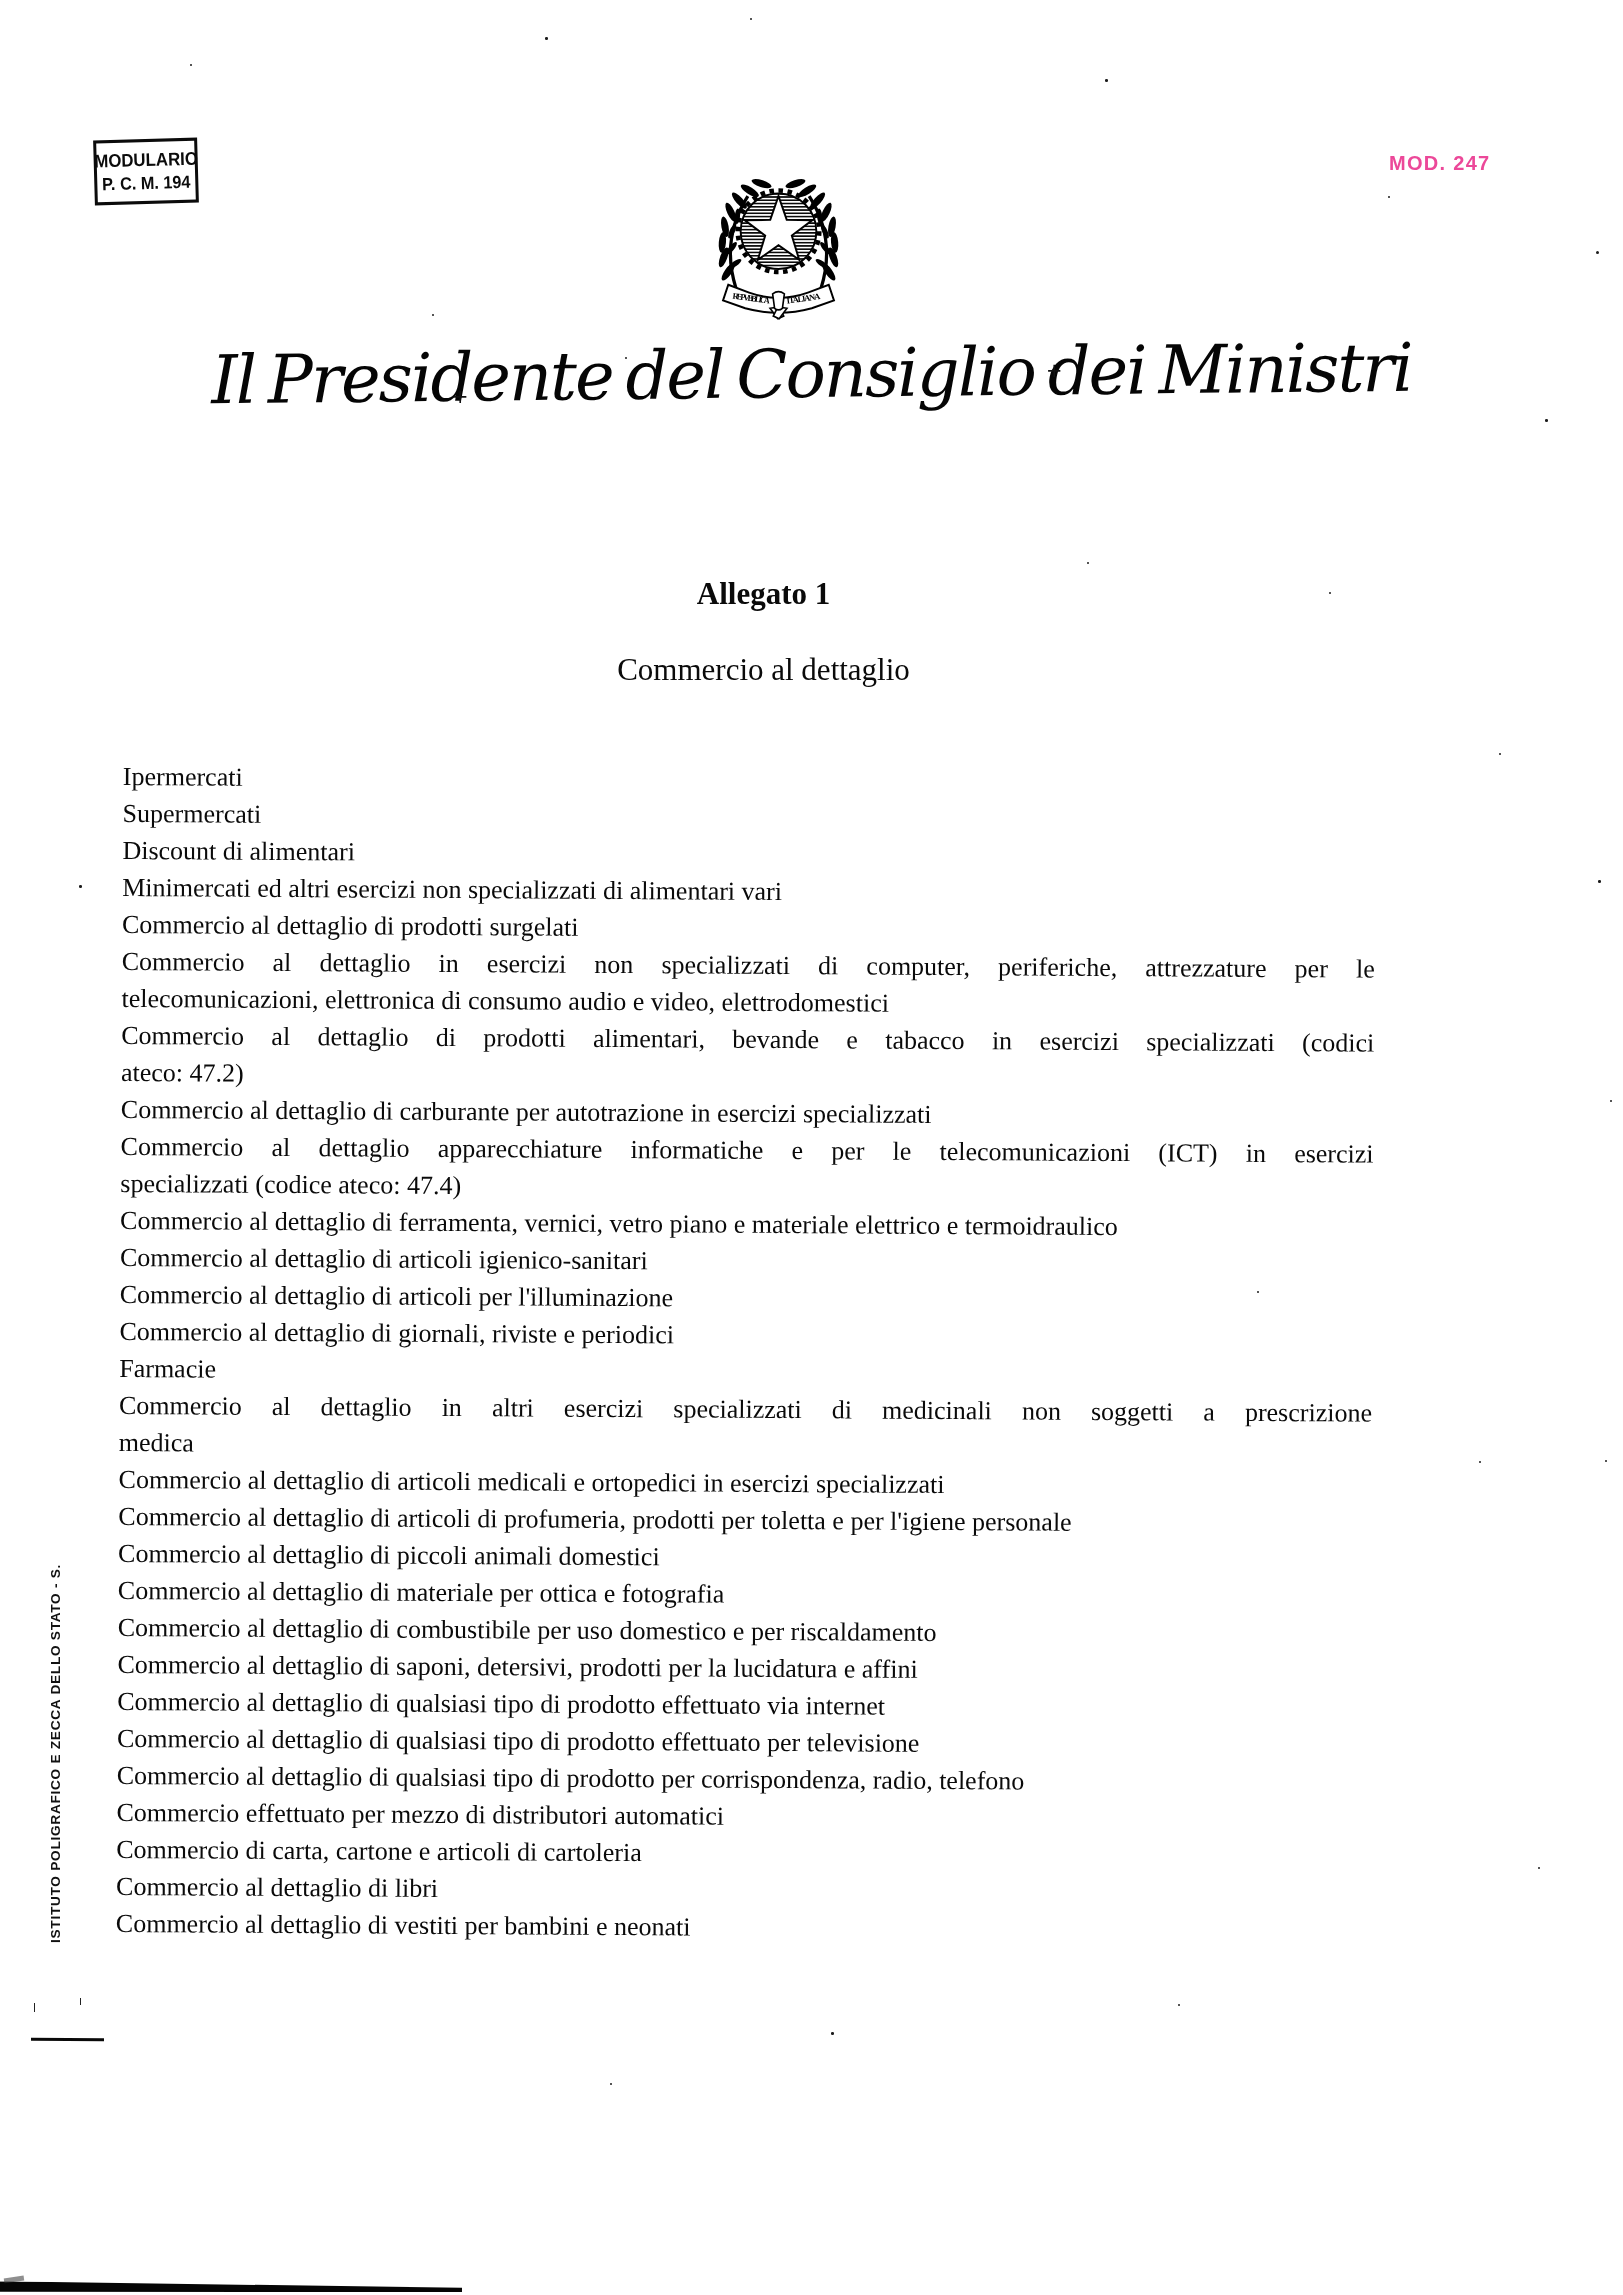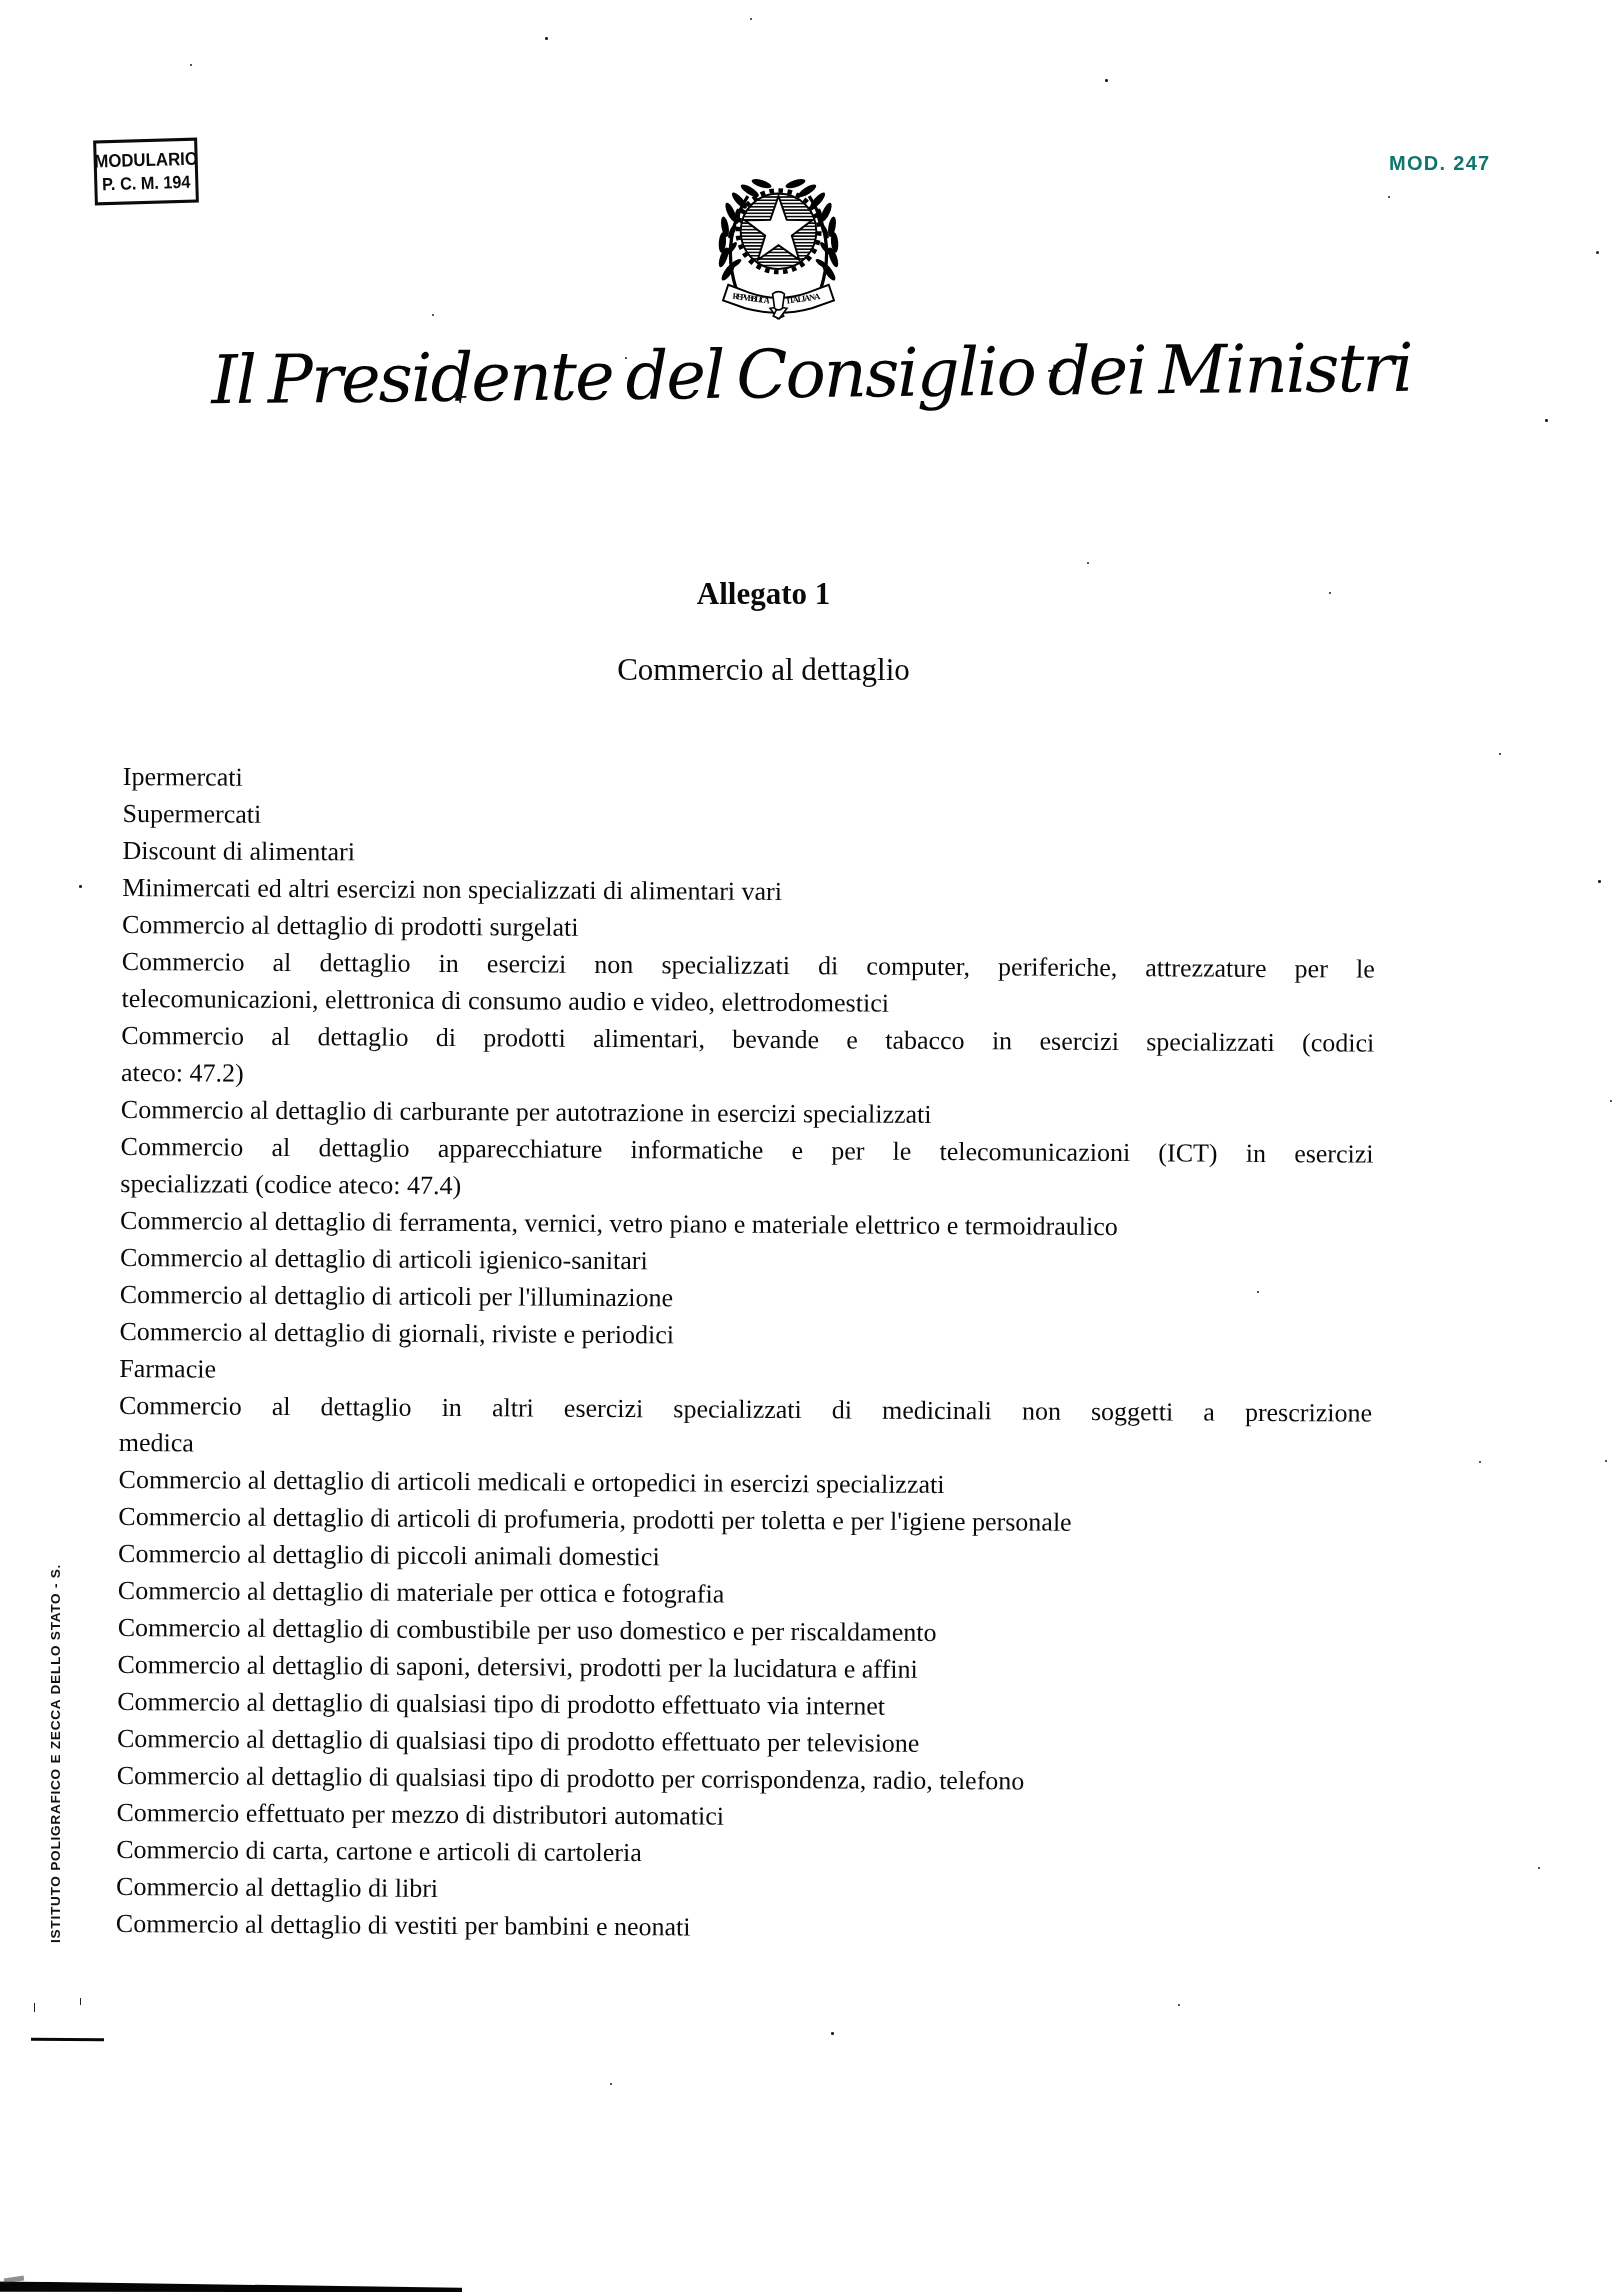--- a/index.html
+++ b/index.html
@@ -13,21 +13,21 @@
     border:3.3px solid #0b0b0b;transform:rotate(-1.6deg);
     display:flex;flex-direction:column;align-items:center;justify-content:center;
     font-family:"Liberation Sans", sans-serif;font-weight:bold;color:#0b0b0b;
   }
   .stamp .l1{font-size:18.3px;letter-spacing:0px;transform:scaleX(.92);}
   .stamp .l2{font-size:17.7px;margin-top:1.3px;transform:scaleX(.92);}
   
   .modnum{
     position:absolute;left:1389px;top:152px;
     font-family:"Liberation Sans", sans-serif;font-weight:bold;font-size:20px;
-    letter-spacing:1.3px;color:#0f766e;
+    letter-spacing:1.3px;color:#ec4899;
   }
   
   .emblem{position:absolute;left:709px;top:166px;width:139px;height:154px;}
   
   .scripttitle{
     position:absolute;left:0;top:335px;width:1623px;text-align:center;
     font-family:"DejaVu Serif", serif;font-style:italic;font-size:67px;
     letter-spacing:-2px;word-spacing:-6.5px;color:#050505;transform:rotate(-0.6deg);
     white-space:nowrap;
   }

